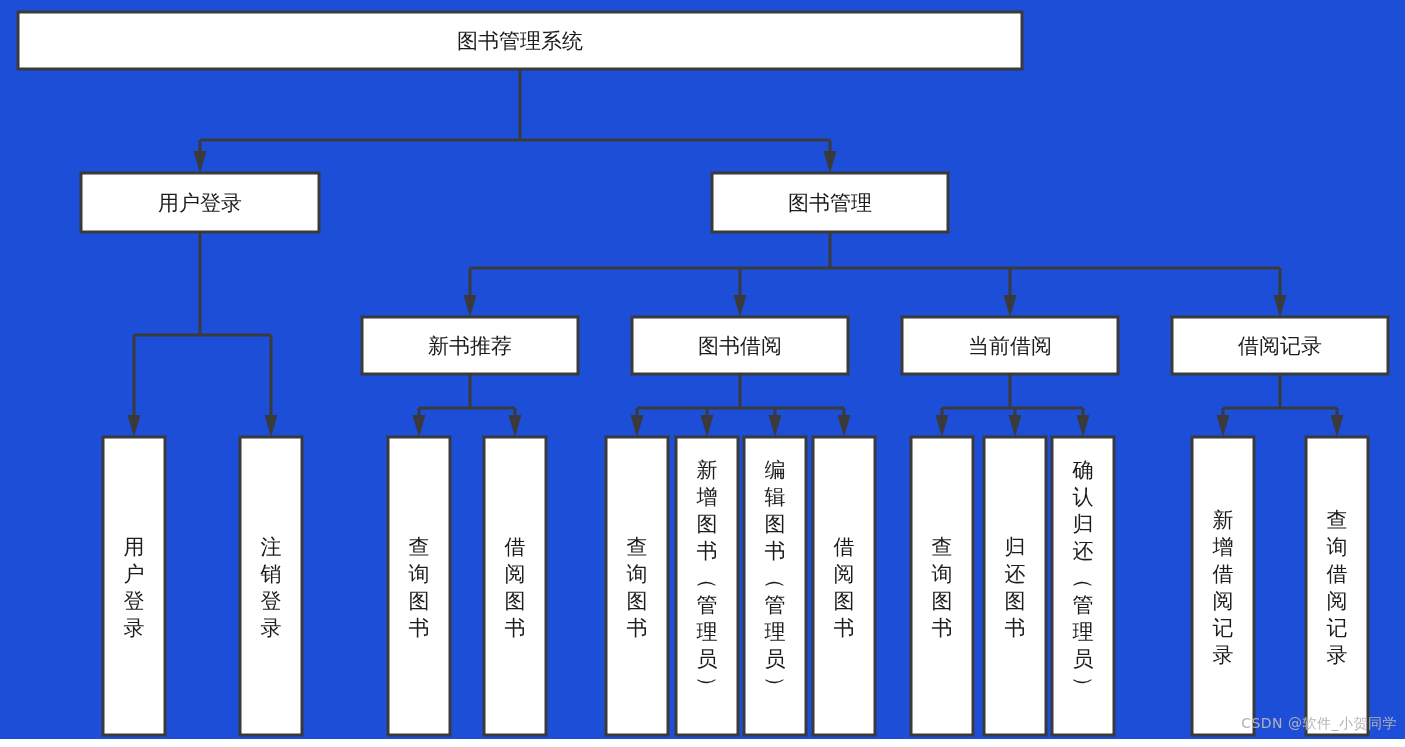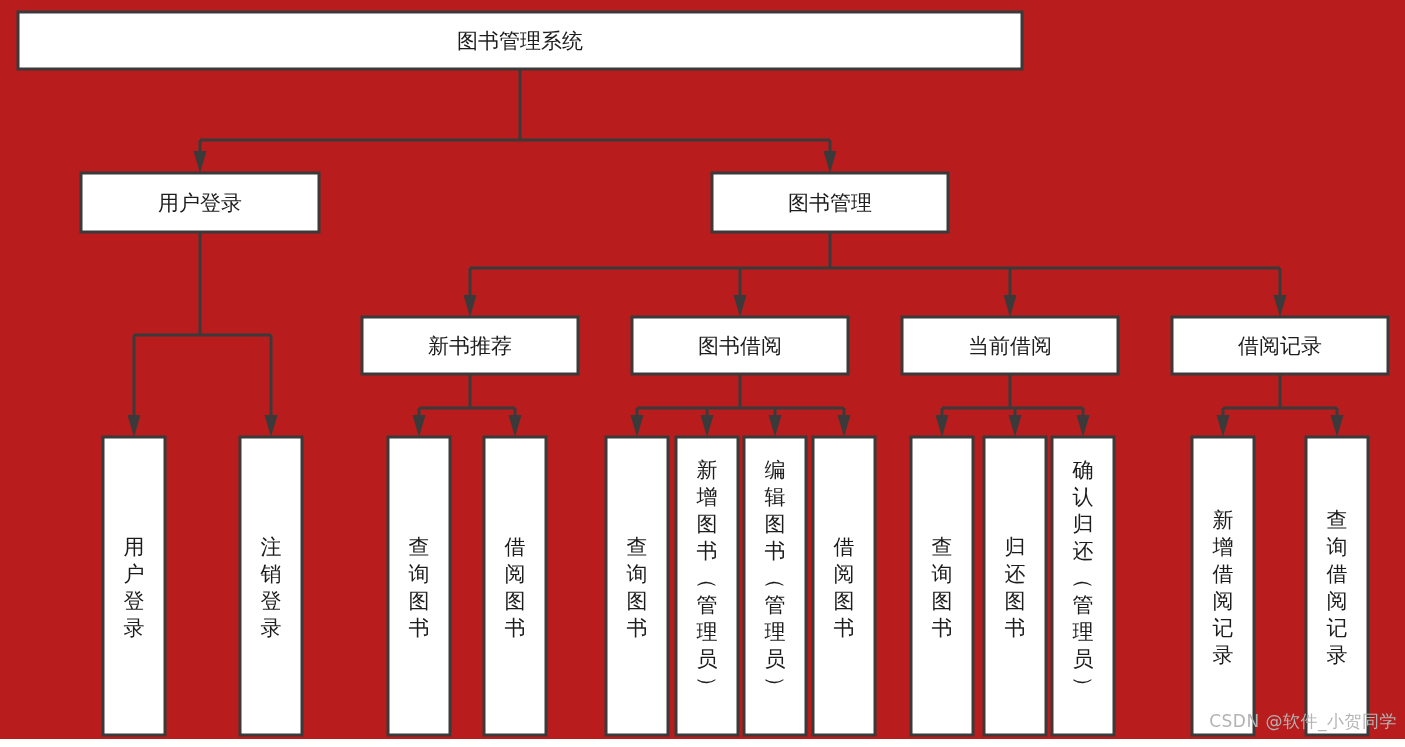--- a/index.html
+++ b/index.html
@@ -11,21 +11,21 @@
   body {
     width: 1405px;
     height: 747px;
     font-family: "DejaVu Sans", "Liberation Sans", sans-serif;
     overflow: hidden;
   }
   #diagram-root {
     position: relative;
     width: 1405px;
     height: 739px;
-    background: #b91c1c;
+    background: #1d4ed8;
   }
   svg#diagram-canvas {
     position: absolute;
     top: 0;
     left: 0;
     width: 1405px;
     height: 747px;
     display: block;
   }
   .node-box {
@@ -55,21 +55,21 @@
     font-size: 21px;
     fill: #1c1c1c;
     text-anchor: middle;
     dominant-baseline: middle;
   }
   .watermark-text {
     position: absolute;
     right: 8px;
     bottom: 6px;
     font-family: "DejaVu Sans", "Liberation Sans", sans-serif;
-    font-size: 17px;
+    font-size: 14px;
     color: #b3b3b3;
     white-space: nowrap;
     letter-spacing: 0.5px;
     user-select: none;
     text-align: center;
   }
 </style>
 </head>
 <body>
 

